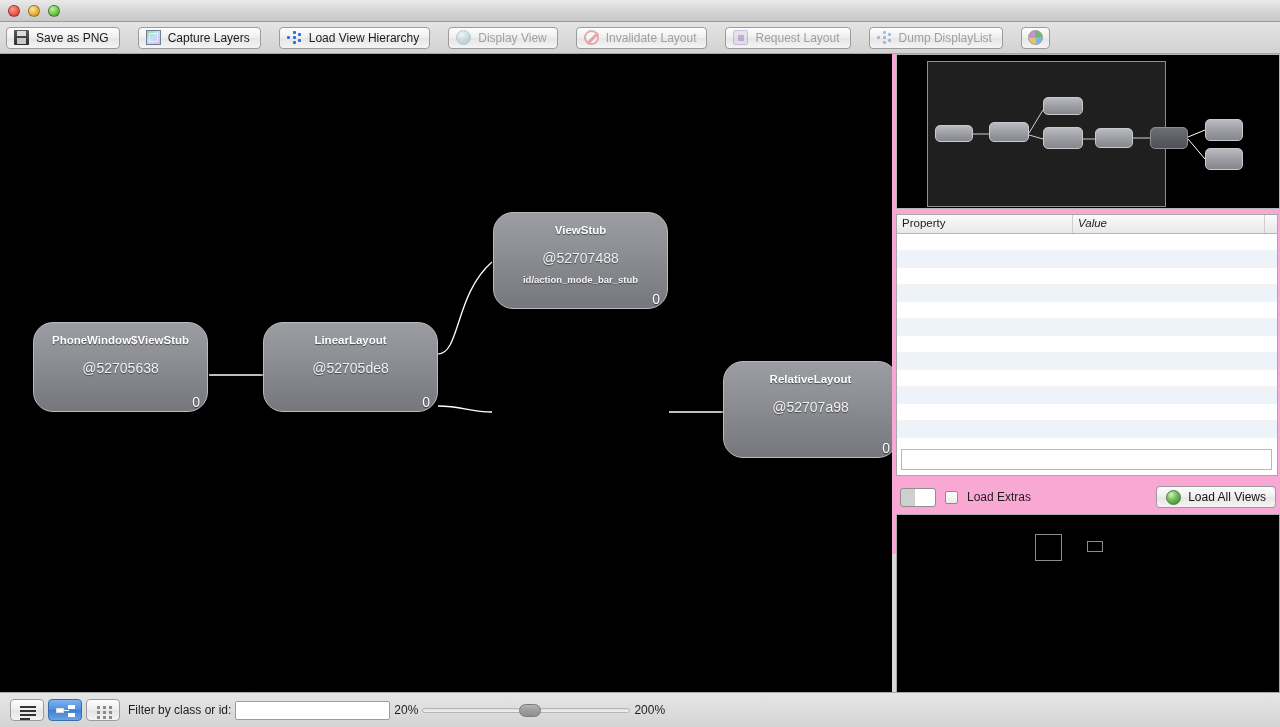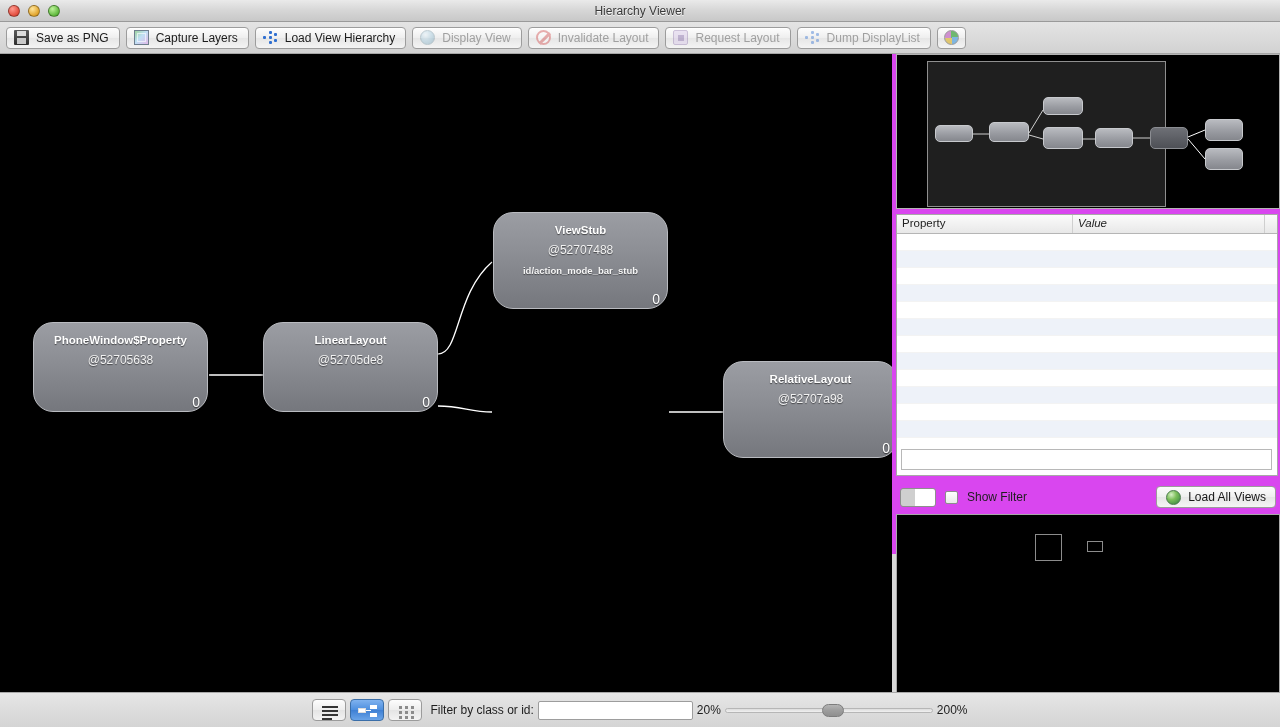--- a/index.html
+++ b/index.html
@@ -35,21 +35,21 @@
     position: absolute; left: 0; right: 0; text-align: center;
     font-size: 12px; color: #3a3a3a;
     text-shadow: 0 1px 0 rgba(255,255,255,.8);
   }
 
   
   .toolbar {
     position: absolute; left: 0; top: 22px; width: 1280px; height: 32px;
     background: linear-gradient(to bottom, #e4e4e4 0%, #d2d2d2 100%);
     border-bottom: 1px solid #a6a6a6;
-    display: flex; align-items: center; gap: 6px; padding: 12px 6px;
+    display: flex; align-items: center; gap: 18px; padding: 12px 6px;
     overflow: hidden;
   }
   .tbtn {
     height: 22px;
     display: flex; align-items: center; gap: 7px;
     padding: 0 10px 0 7px;
     background: linear-gradient(to bottom, #fdfdfd 0%, #efefef 48%, #e6e6e6 52%, #f4f4f4 100%);
     border: 1px solid #9c9c9c;
     border-radius: 4px;
     font-size: 12px; color: #1c1c1c;
@@ -96,37 +96,37 @@
     box-shadow: 0 1px 3px rgba(0,0,0,.8);
     color: #fff;
     text-align: center;
     overflow: hidden;
   }
   .node .n-title {
     font-size: 11.5px; font-weight: bold; margin-top: 11px;
     text-shadow: 0 1px 1px rgba(0,0,0,.55);
   }
   .node .n-hash {
-    font-size: 12px; margin-top: 7px; color: #f2f2f2;
+    font-size: 14px; margin-top: 14px; color: #f2f2f2;
     text-shadow: 0 1px 1px rgba(0,0,0,.5);
   }
   .node .n-id {
     font-size: 9.5px; margin-top: 8px; color: #f6f6f6; font-weight: bold;
     text-shadow: 0 1px 1px rgba(0,0,0,.5);
   }
   .node .n-count {
     position: absolute; right: 7px; bottom: 1px;
     font-size: 14px; color: #fff;
     text-shadow: 0 1px 1px rgba(0,0,0,.6);
   }
 
   
   .rpanel {
     position: absolute; left: 892px; top: 54px; width: 388px; height: 500px;
-    background: #d946ef;
+    background: #f9a8d4;
   }
   .minimap {
     position: absolute; left: 4px; top: 0; width: 384px; height: 155px;
     background: #000; border: 1px solid #b4b4b4;
     overflow: hidden;
   }
   .viewport-rect {
     position: absolute; left: 30px; top: 6px; width: 239px; height: 146px;
     background: rgba(255,255,255,.12);
     border: 1px solid #8f8f8f;
@@ -196,21 +196,21 @@
     position: absolute; left: 4px; top: 460px; width: 384px; height: 231px;
     background: #000; border: 1px solid #a9a9a9;
   }
   .wire { position: absolute; border: 1px solid #8c8c8c; }
 
   
   .statusbar {
     position: absolute; left: 0; top: 692px; width: 1280px; height: 35px;
     background: linear-gradient(to bottom, #e6e6e6 0%, #d4d4d4 100%);
     border-top: 1px solid #a8a8a8;
-    display: flex; align-items: center; gap: 4px; padding: 0 10px; justify-content: center;
+    display: flex; align-items: center; gap: 4px; padding: 0 10px;
   }
   .vbtn {
     width: 34px; height: 22px; border: 1px solid #9b9b9b; border-radius: 4px;
     background: linear-gradient(to bottom, #fdfdfd 0%, #ededed 50%, #e4e4e4 52%, #f3f3f3 100%);
     position: relative;
   }
   .vbtn.active {
     background: linear-gradient(to bottom, #7fb2ef 0%, #4c8ede 50%, #3f80d4 52%, #6aa4e8 100%);
     border-color: #3a6ea8;
   }
@@ -251,21 +251,20 @@
 <body>
 
 <div id="app">
 
   <div class="titlebar">
     <div class="traffic">
       <span class="light red"></span>
       <span class="light yellow"></span>
       <span class="light green"></span>
     </div>
-    <div class="win-title">Hierarchy Viewer</div>
   </div>
 
   <div class="toolbar">
     <div class="tbtn">
       <span class="ticon ic-floppy"></span>
       <span class="label">Save as PNG</span>
     </div>
     <div class="tbtn">
       <span class="ticon ic-layers"></span>
       <span class="label">Capture Layers</span>
@@ -311,21 +310,21 @@
 
   <div class="canvas">
     <svg width="892" height="638">
       <path d="M209,321 L263,321" stroke="#ffffff" stroke-width="1.3" fill="none"></path>
       <path d="M438,300 C460,300 455,240 492,208" stroke="#ffffff" stroke-width="1.3" fill="none"></path>
       <path d="M438,352 C462,352 470,358 492,358" stroke="#ffffff" stroke-width="1.3" fill="none"></path>
       <path d="M669,358 L723,358" stroke="#ffffff" stroke-width="1.3" fill="none"></path>
     </svg>
 
     <div class="node" style="left:33px; top:268px; width:175px; height:90px;">
-      <div class="n-title">PhoneWindow$Property</div>
+      <div class="n-title">PhoneWindow$ViewStub</div>
       <div class="n-hash">@52705638</div>
       <div class="n-count">0</div>
     </div>
 
     <div class="node" style="left:263px; top:268px; width:175px; height:90px;">
       <div class="n-title">LinearLayout</div>
       <div class="n-hash">@52705de8</div>
       <div class="n-count">0</div>
     </div>
 
@@ -386,21 +385,21 @@
         <div class="pt-row alt"></div>
         <div class="pt-row"></div>
         <div class="pt-row alt"></div>
       </div>
       <div class="pt-foot"></div>
     </div>
 
     <div class="extras-bar">
       <div class="extras-swatch"></div>
       <div class="cbox"></div>
-      <div class="extras-label">Show Filter</div>
+      <div class="extras-label">Load Extras</div>
       <div class="load-all">
         <span class="ic-earth"></span>
         <span>Load All Views</span>
       </div>
     </div>
 
     <div class="preview">
       <div class="wire" style="left:138px; top:19px; width:27px; height:27px;"></div>
       <div class="wire" style="left:190px; top:26px; width:16px; height:11px;"></div>
     </div>

